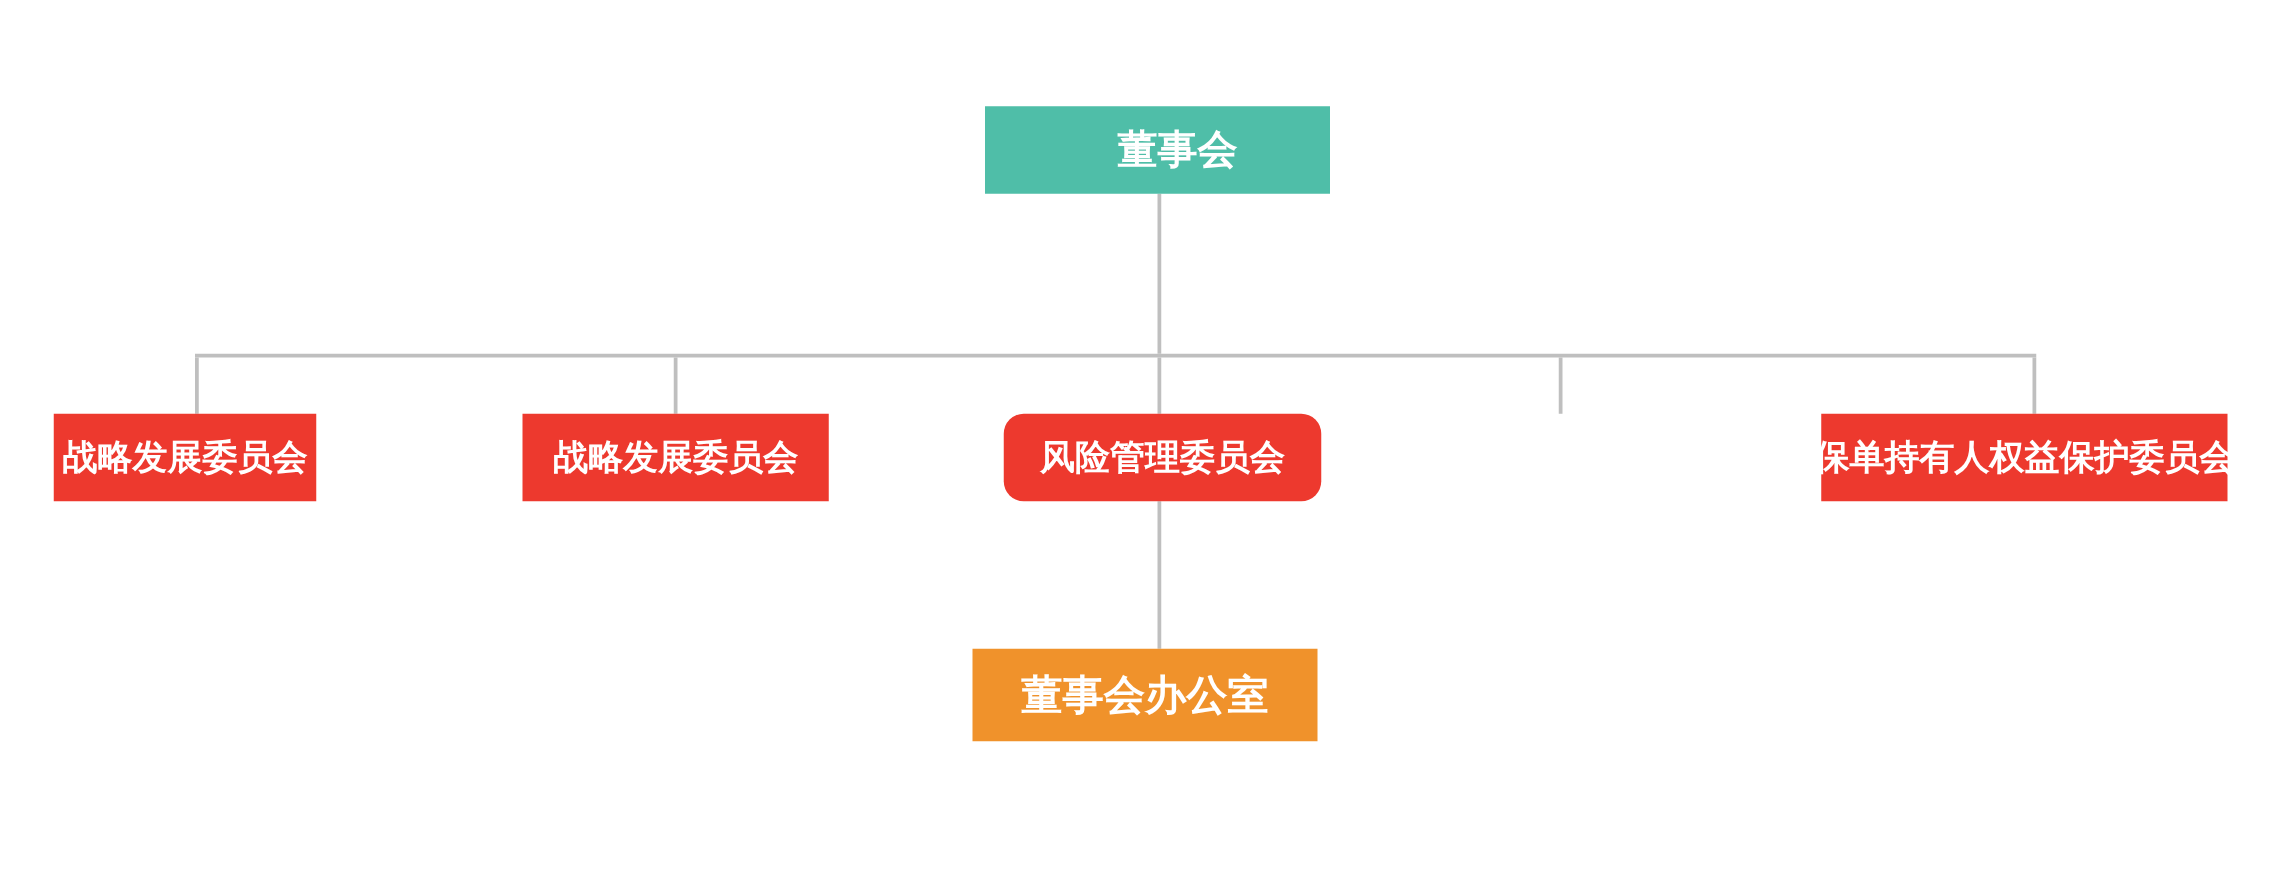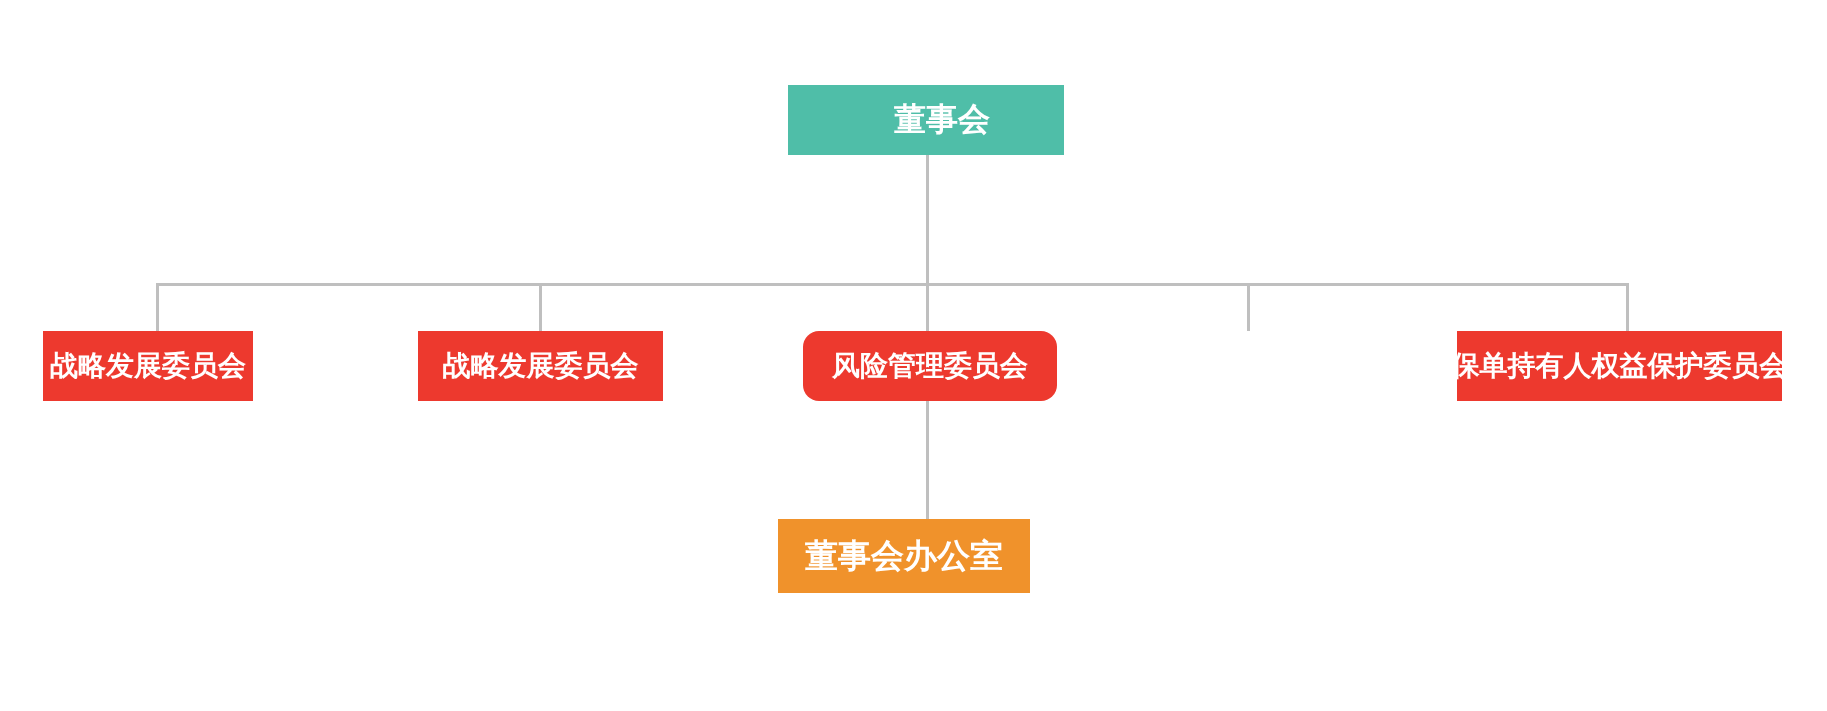--- a/index.html
+++ b/index.html
@@ -42,21 +42,21 @@
     top: 331px; height: 70px;
     background: var(--committee-box);
     font-size: 28px;
   }
   .node.c1 { left: 43px;   width: 210px; }
   .node.c2 { left: 418px;  width: 245px; }
   .node.c3 { left: 803px;  width: 254px; border-radius: 16px; }
   .node.c4 { left: 1143px; width: 229px; }
   .node.c5 { left: 1433px; width: 325px; margin-left: 24px; }
   .node.office {
-    left: 778px; top: 519px; width: 252px; height: 74px;
+    left: 778px; top: 519px; width: 276px; height: 74px;
     background: var(--office-box);
     font-size: 33px;
   }
   .line {
     position: absolute;
     background: var(--connector);
   }
   .line.v { width: 3px; }
   .line.h { height: 3px; }
   .v-root   { left: 926px; top: 155px; height: 128px; }

